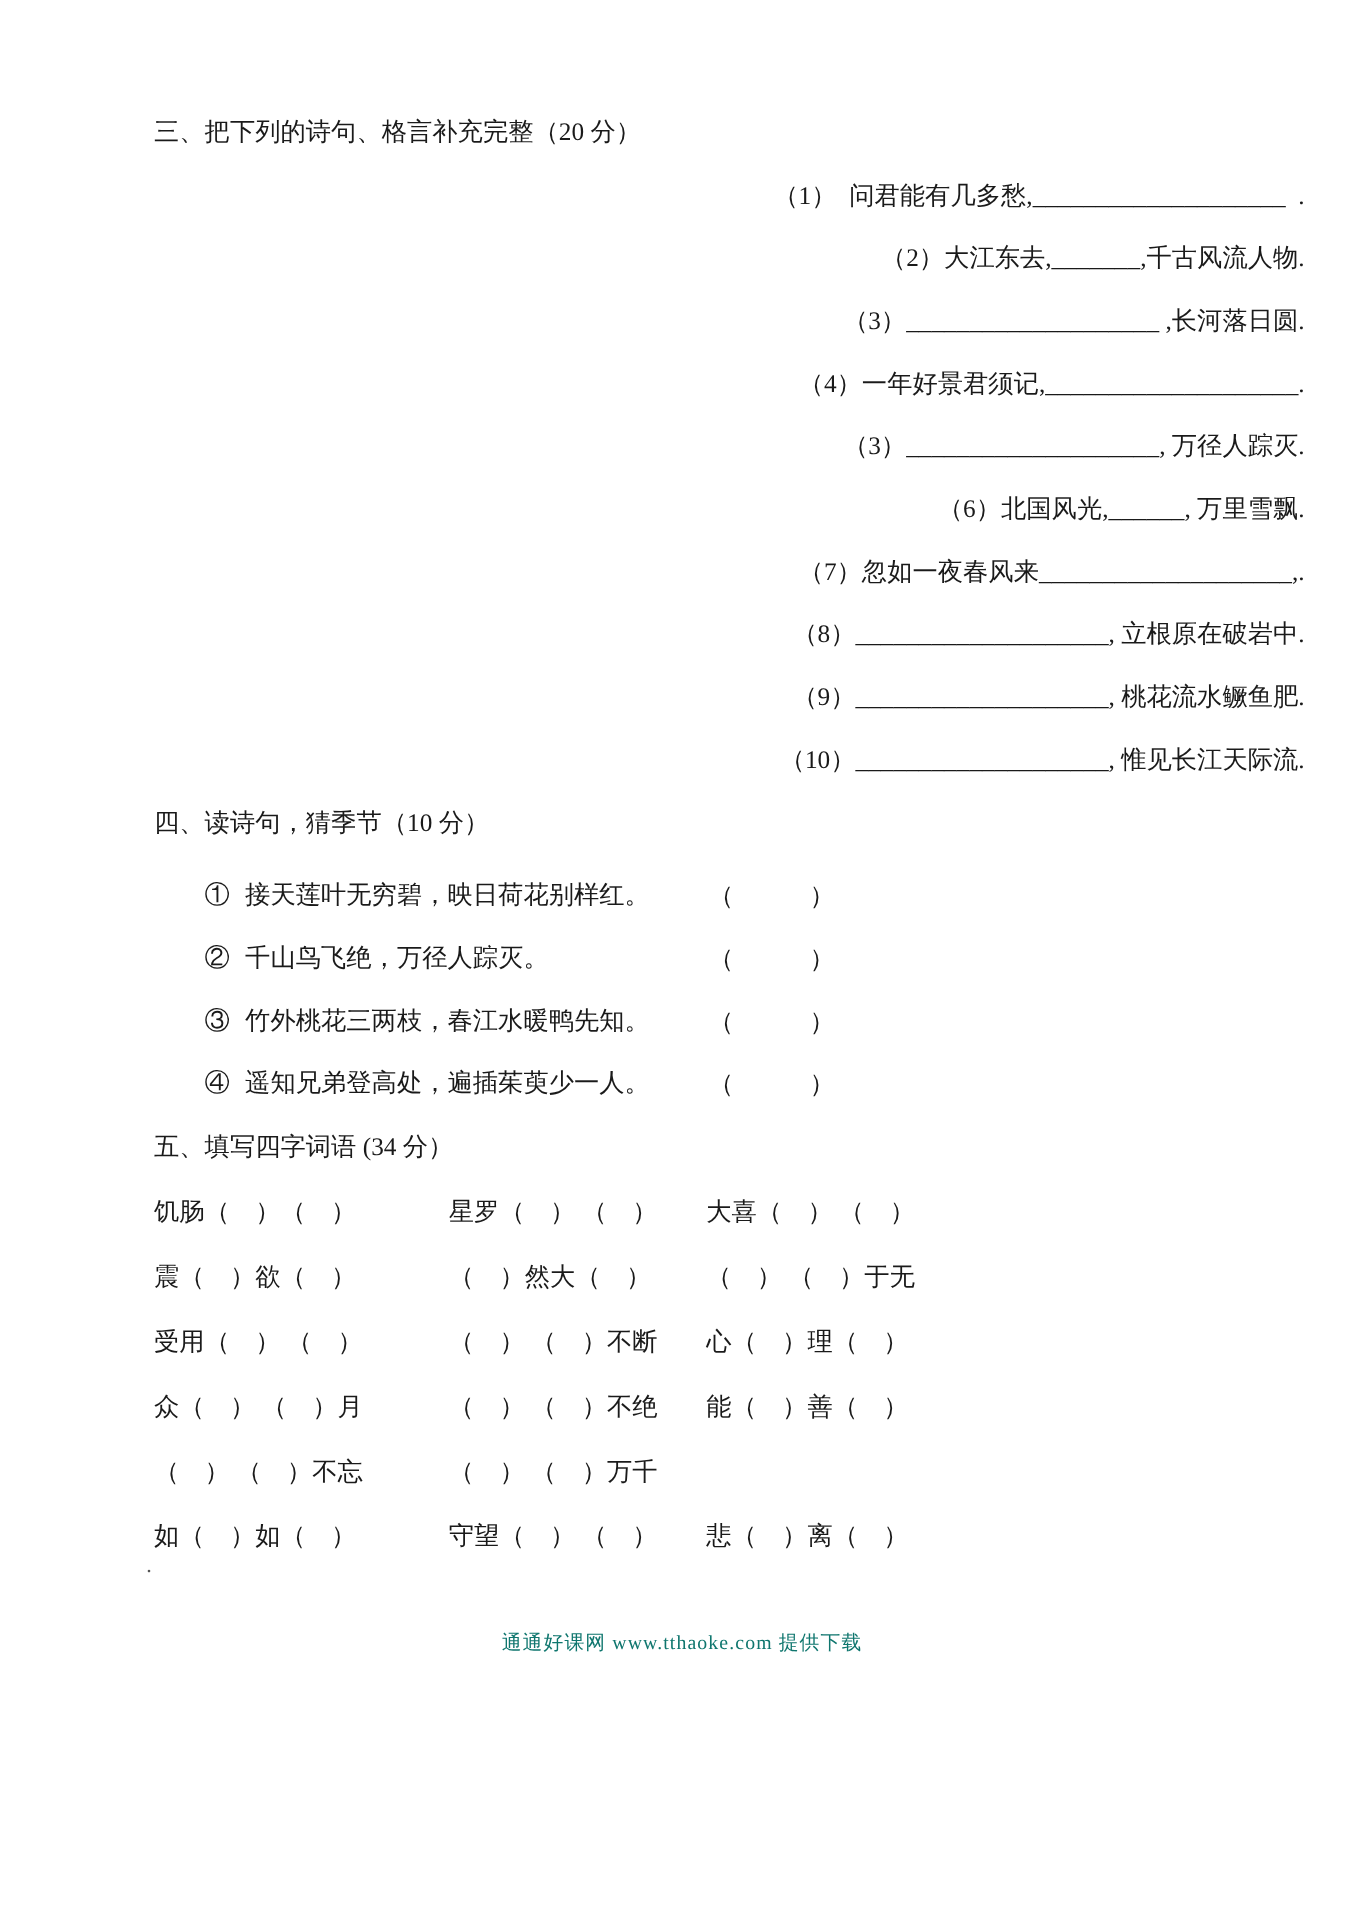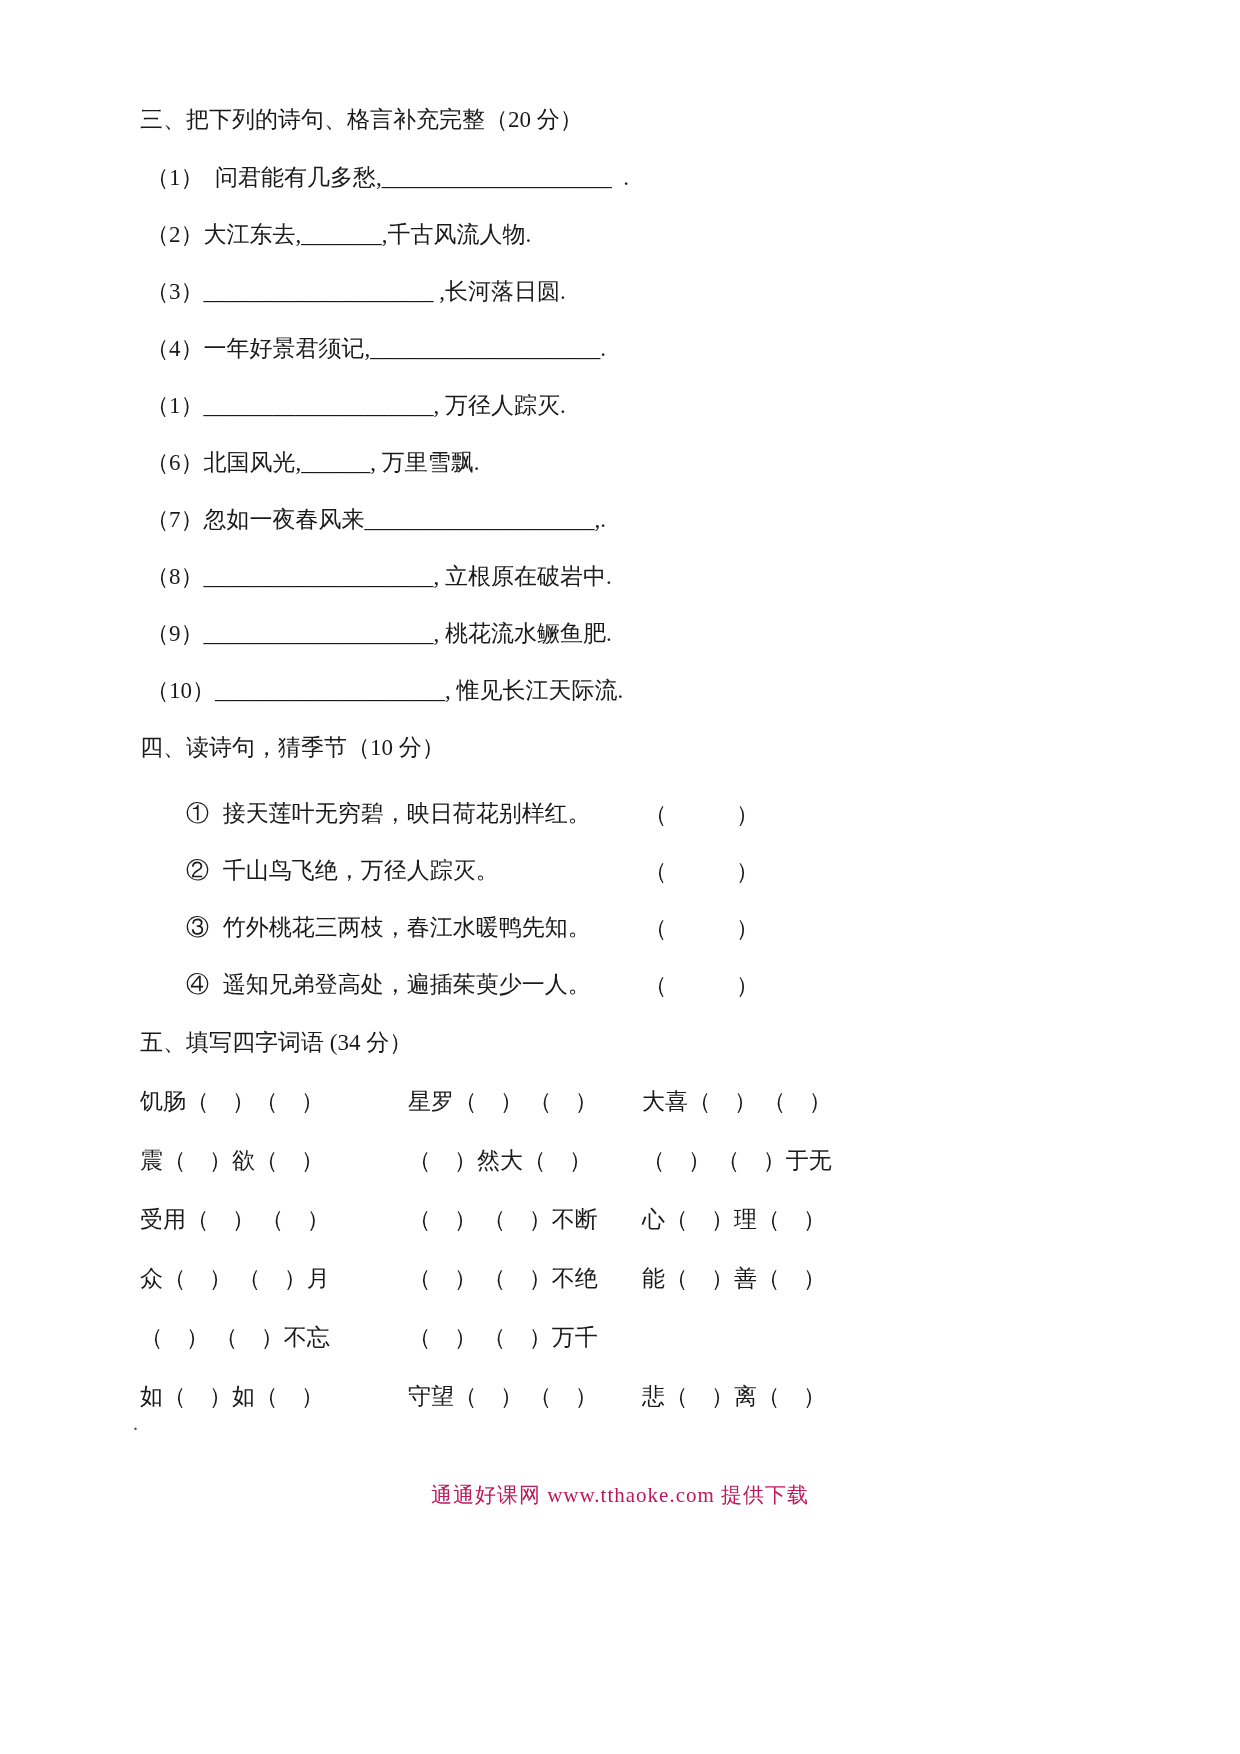--- a/index.html
+++ b/index.html
@@ -24,20 +24,21 @@
     line-height: 34px;
     white-space: pre;
     color: #1a1a1a;
   }
   .section-title {
     margin-bottom: 24px;
   }
   .q3-item {
     margin-left: 6px;
     margin-bottom: 23px;
+    text-align: right;
   }
   .s4-title {
     margin-top: 1px;
     margin-bottom: 33px;
   }
   .q4-item {
     margin-left: 46px;
     margin-bottom: 23px;
     display: flex;
   }
@@ -70,37 +71,37 @@
     top: 1412px;
     font-size: 20px;
     color: #555;
   }
   .footer {
     position: absolute;
     left: 0;
     top: 1481px;
     width: 100%;
     text-align: center;
-    font-size: 21px;
+    font-size: 18px;
     letter-spacing: 1px;
-    color: #be185d;
+    color: #0f766e;
     font-family: "Liberation Serif", "DejaVu Serif", serif;
   }
 </style>
 </head>
 <body>
 
 <div class="page">
 
   <div class="line section-title">三、把下列的诗句、格言补充完整（20 分）</div>
   <div class="line q3-item">（1）  问君能有几多愁,____________________  .</div>
   <div class="line q3-item">（2）大江东去,_______,千古风流人物.</div>
   <div class="line q3-item">（3）____________________ ,长河落日圆.</div>
   <div class="line q3-item">（4）一年好景君须记,____________________.</div>
-  <div class="line q3-item">（1）____________________, 万径人踪灭.</div>
+  <div class="line q3-item">（3）____________________, 万径人踪灭.</div>
   <div class="line q3-item">（6）北国风光,______, 万里雪飘.</div>
   <div class="line q3-item">（7）忽如一夜春风来____________________,.</div>
   <div class="line q3-item">（8）____________________, 立根原在破岩中.</div>
   <div class="line q3-item">（9）____________________, 桃花流水鳜鱼肥.</div>
   <div class="line q3-item">（10）____________________, 惟见长江天际流.</div>
 
   <div class="line section-title s4-title">四、读诗句，猜季节（10 分）</div>
   <div class="line q4-item">
     <span class="q4-text">① 接天莲叶无穷碧，映日荷花别样红。</span>
     <span class="q4-parens">（　　　）</span>

